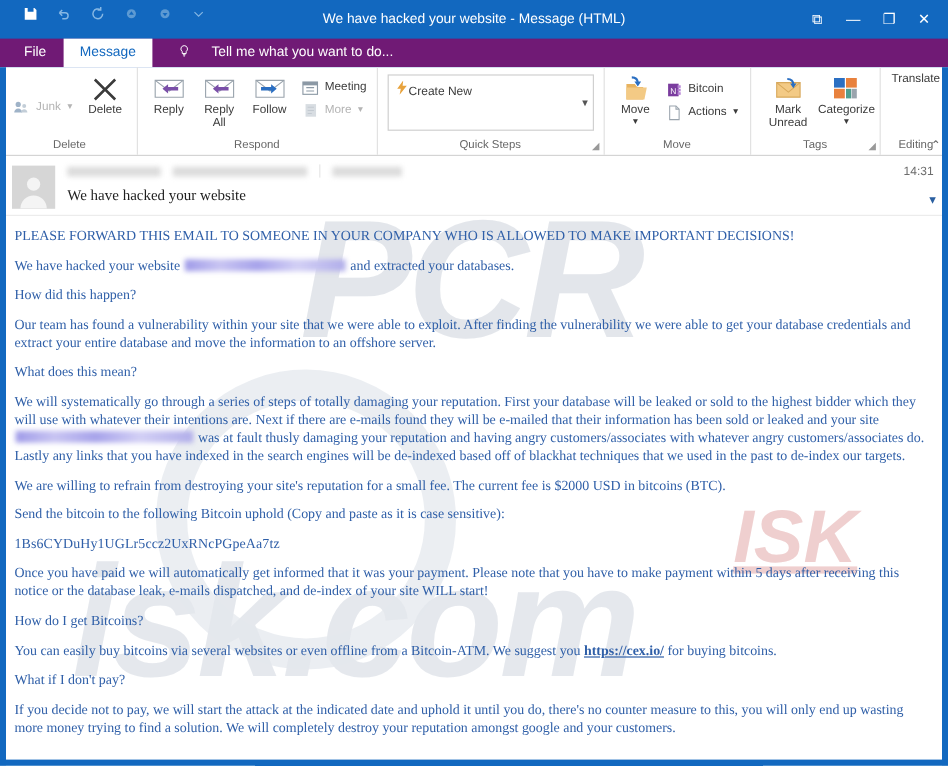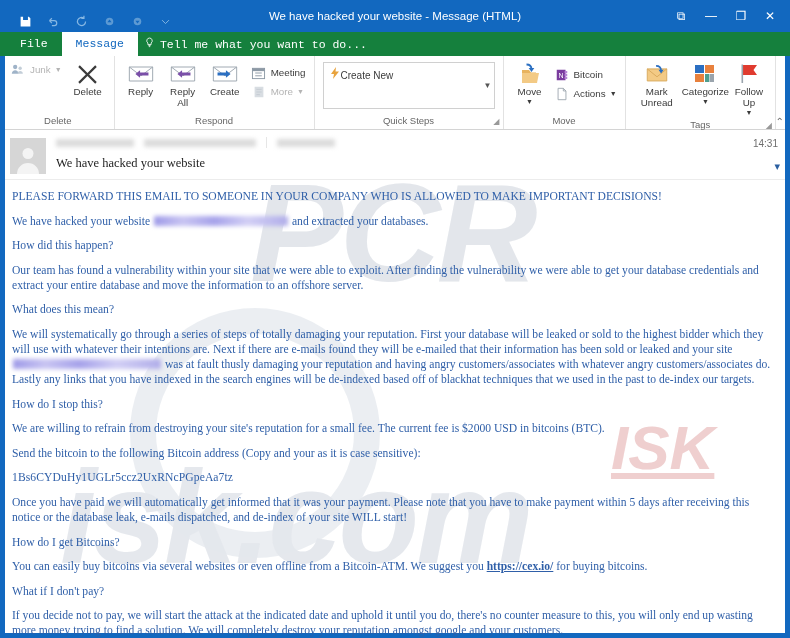--- a/index.html
+++ b/index.html
@@ -14,21 +14,21 @@
     background: #1268bf;
     position: relative;
     display: flex;
     flex-direction: column;
   }
 
   
   .titlebar {
     height: 32px; flex: 0 0 32px;
     background: #1268bf;
-    display: flex; align-items: flex-end;
+    display: flex; align-items: flex-start;
     position: relative;
   }
   .qat { display: flex; align-items: center; padding-left: 12px; gap: 2px; }
   .qat-btn {
     width: 26px; height: 22px;
     display: flex; align-items: center; justify-content: center;
     color: #ffffff; font-size: 12px; line-height: 1;
   }
   .qat-btn.dim { color: #7fb2e0; }
   .qat-btn svg { display: block; }
@@ -45,36 +45,35 @@
   .win-btn {
     width: 30px; height: 32px;
     display: flex; align-items: center; justify-content: center;
     color: #ffffff; font-size: 12px;
   }
   .win-btn.close { width: 34px; padding-right: 6px; }
 
   
   .tabstrip {
     height: 24px; flex: 0 0 24px;
-    background: #15803d;
+    background: #701a75;
     display: flex; align-items: flex-start;
     padding-left: 6px;
-    font-family: Liberation Mono, monospace;
   }
   .tab {
     height: 24px; line-height: 24px;
     padding: 0 14px; font-size: 11.5px;
     color: #ffffff;
   }
   .tab.active {
     background: #ffffff; color: #1268bf;
   }
   .tellme {
-    display: flex; align-items: center; gap: 5px;
-    height: 24px; padding-left: 6px;
+    display: flex; align-items: center; gap: 17px;
+    height: 24px; padding-left: 21px;
     font-size: 11.5px; color: #ffffff;
   }
   .bulb { display: inline-block; }
 
   
   .ribbon {
     flex: 0 0 74px; height: 74px;
     background: #ffffff;
     border-bottom: 1px solid #d4d4d4;
     display: flex; align-items: stretch;
@@ -290,21 +289,21 @@
       </span>
       <span>Tell me what you want to do...</span>
     </div>
   </div>
 
   <div class="ribbon">
 
     <div class="rgroup">
       <div class="rgroup-body">
         <div class="smallcol">
-          <div class="smallbtn dis" style="margin-top:0">
+          <div class="smallbtn dis" style="margin-top:20px">
             <span class="ico">
               <svg width="15" height="13" viewBox="0 0 18 14">
                   <circle cx="5" cy="4" r="2.6" fill="#9fb3c8"></circle>
                   <path fill="#9fb3c8" d="M1 12c0-2.3 1.8-4 4-4s4 1.7 4 4z"></path>
                   <circle cx="11" cy="5.5" r="2" fill="#c3ced8"></circle>
                   <path fill="#c3ced8" d="M7.8 12c0-1.8 1.4-3.2 3.2-3.2S14.2 10.2 14.2 12z"></path>
                 </svg>
             </span>
             <span>Junk</span>
             <span style="font-size:7px">▼</span>
@@ -345,21 +344,21 @@
           <span>Reply All</span>
         </div>
         <div class="bigbtn">
           <span class="ico">
             <svg width="28" height="22" viewBox="0 0 30 22">
               <path fill="#fff" stroke="#9aa4ad" stroke-width="1" d="M2.5 3.5h25v15h-25z"></path>
               <path fill="none" stroke="#9aa4ad" stroke-width="1" d="M2.5 3.5L15 13 27.5 3.5"></path>
               <path fill="#2b6fc2" d="M16 9.5h-9v3h9v2.6l5-4.1-5-4.1z"></path>
             </svg>
           </span>
-          <span>Create</span>
+          <span>Follow</span>
         </div>
         <div class="smallcol" style="padding-top:4px;margin-left:2px">
           <div class="smallbtn">
             <span class="ico">
               <svg width="15" height="14" viewBox="0 0 16 15">
                   <rect x="1.5" y="2.5" width="13" height="11" fill="#fff" stroke="#8c99a5"></rect>
                   <rect x="1.5" y="2.5" width="13" height="3" fill="#8c99a5"></rect>
                   <path fill="none" stroke="#8c99a5" d="M4.5 7.5h7M4.5 10.5h7"></path>
                 </svg>
             </span>
@@ -461,30 +460,20 @@
               <rect x="2" y="2" width="9" height="8" fill="#2b6fc2"></rect>
               <rect x="12" y="2" width="9" height="8" fill="#e8813d"></rect>
               <rect x="2" y="11" width="9" height="8" fill="#e8813d"></rect>
               <rect x="12" y="11" width="4.3" height="8" fill="#4f9e8e"></rect>
               <rect x="16.7" y="11" width="4.3" height="8" fill="#9aa4ad"></rect>
             </svg>
           </span>
           <span>Categorize</span>
           <span style="font-size:7px">▼</span>
         </div>
-        <div class="bigbtn">
-          <span class="ico">
-            <svg width="24" height="22" viewBox="0 0 24 22">
-              <path fill="#e03b2f" d="M6 2h14l-3.5 5L20 12H6z"></path>
-              <path stroke="#9aa4ad" stroke-width="1.6" d="M5.3 1.5V20"></path>
-            </svg>
-          </span>
-          <span>Follow Up</span>
-          <span style="font-size:7px">▼</span>
-        </div>
       </div>
       <div class="rgroup-label">
         <span>Tags</span>
         <span class="dlg">◢</span>
       </div>
     </div>
 
     <div class="rgroup">
       <div class="rgroup-body">
         <div class="bigbtn">
@@ -536,23 +525,22 @@
         <span>and extracted your databases.</span>
       </p>
       <p>How did this happen?</p>
       <p>Our team has found a vulnerability within your site that we were able to exploit. After finding the vulnerability we were able to get your database credentials and extract your entire database and move the information to an offshore server.</p>
       <p>What does this mean?</p>
       <p>
         <span>We will systematically go through a series of steps of totally damaging your reputation. First your database will be leaked or sold to the highest bidder which they will use with whatever their intentions are. Next if there are e-mails found they will be e-mailed that their information has been sold or leaked and your site</span>
         <span class="blur-url" style="width:148px"></span>
         <span>was at fault thusly damaging your reputation and having angry customers/associates with whatever angry customers/associates do. Lastly any links that you have indexed in the search engines will be de-indexed based off of blackhat techniques that we used in the past to de-index our targets.</span>
       </p>
-      <p>How do I stop this?</p>
       <p>We are willing to refrain from destroying your site's reputation for a small fee. The current fee is $2000 USD in bitcoins (BTC).</p>
-      <p>Send the bitcoin to the following Bitcoin address (Copy and your as it is case sensitive):</p>
+      <p>Send the bitcoin to the following Bitcoin uphold (Copy and paste as it is case sensitive):</p>
       <p class="btcaddr">1Bs6CYDuHy1UGLr5ccz2UxRNcPGpeAa7tz</p>
       <p>Once you have paid we will automatically get informed that it was your payment. Please note that you have to make payment within 5 days after receiving this notice or the database leak, e-mails dispatched, and de-index of your site WILL start!</p>
       <p>How do I get Bitcoins?</p>
       <p>
         <span>You can easily buy bitcoins via several websites or even offline from a Bitcoin-ATM. We suggest you</span>
         <a class="link" href="#">https://cex.io/</a>
         <span>for buying bitcoins.</span>
       </p>
       <p>What if I don't pay?</p>
       <p>If you decide not to pay, we will start the attack at the indicated date and uphold it until you do, there's no counter measure to this, you will only end up wasting more money trying to find a solution. We will completely destroy your reputation amongst google and your customers.</p>

